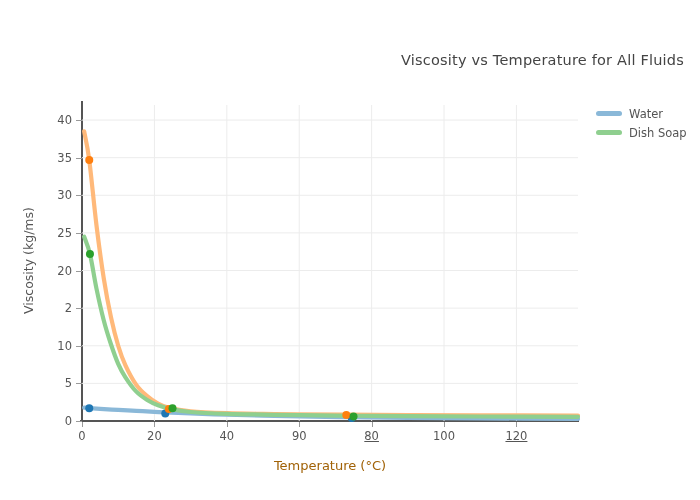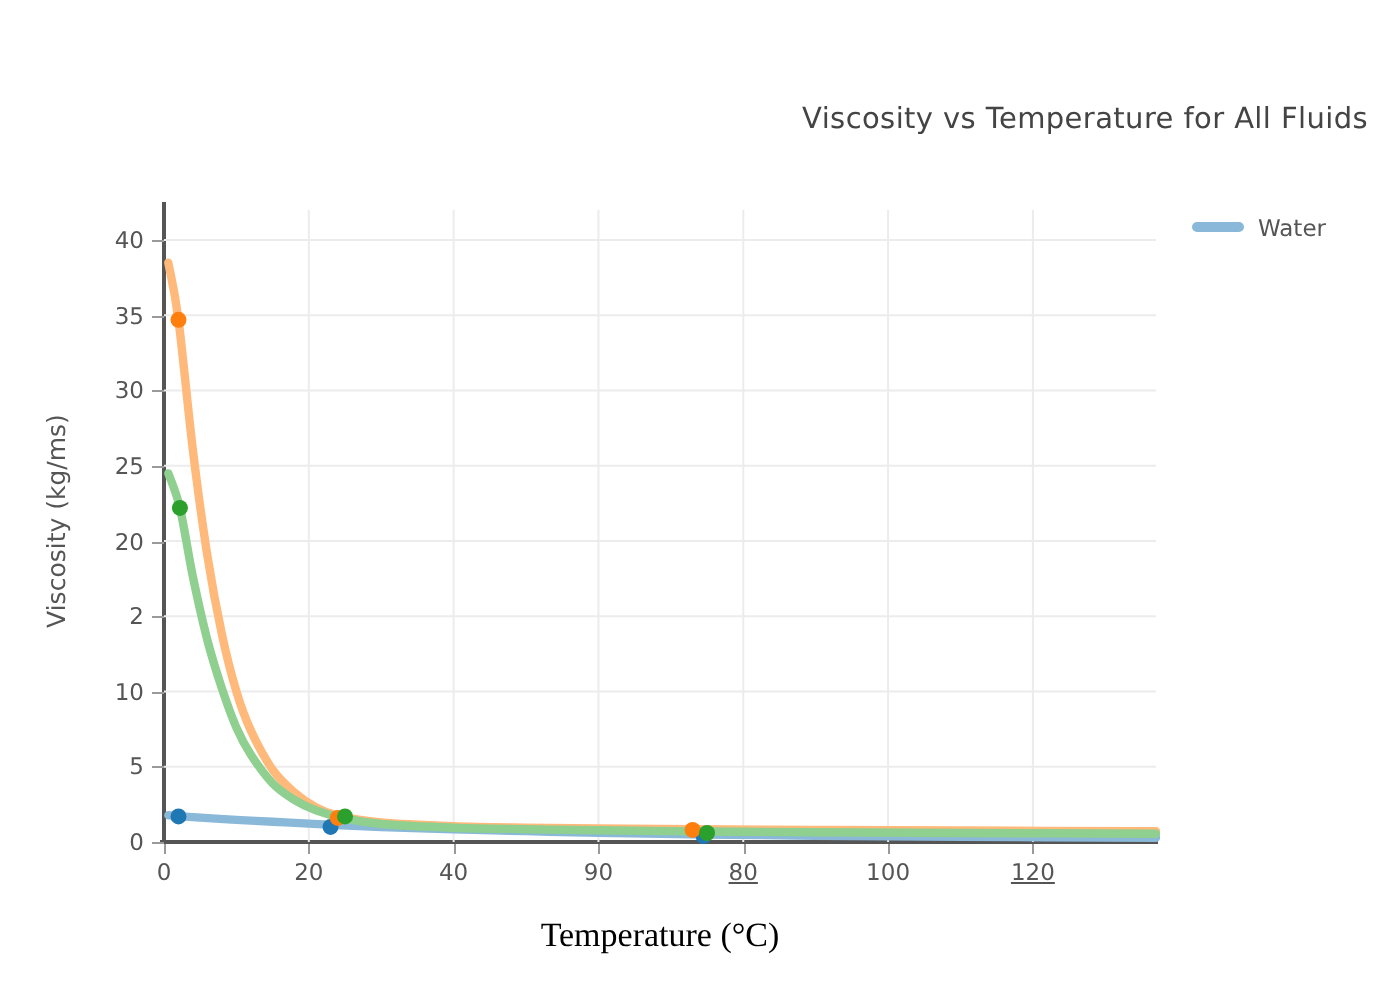--- a/index.html
+++ b/index.html
@@ -97,23 +97,22 @@
     color: #555555;
     transform: translateX(-50%);
     white-space: nowrap;
   }
   #xaxis-title {
     position: absolute;
     left: 0;
     top: 458px;
     width: 660px;
     text-align: center;
-    font-size: 17px;
-    color: #000000;
-    font-family: Liberation Serif, serif;
+    font-size: 13px;
+    color: #a16207;
   }
   #yaxis-title {
     position: absolute;
     left: -92px;
     top: 253px;
     width: 240px;
     text-align: center;
     font-size: 12.5px;
     color: #555555;
     transform: rotate(-90deg);
@@ -240,15 +239,19 @@
   </div>
 
   <div id="xaxis-title">Temperature (°C)</div>
   <div id="yaxis-title">Viscosity (kg/ms)</div>
 
   <div id="legend">
       <div class="legend-item">
         <span class="legend-swatch" style="background: rgb(138, 184, 216);"></span>
         <span class="legend-label">Water</span>
       </div>
+      <div class="legend-item">
+        <span class="legend-swatch" style="background: rgb(143, 207, 143);"></span>
+        <span class="legend-label">Dish Soap</span>
+      </div>
     </div>
 
 </div>
 
 </body></html>

